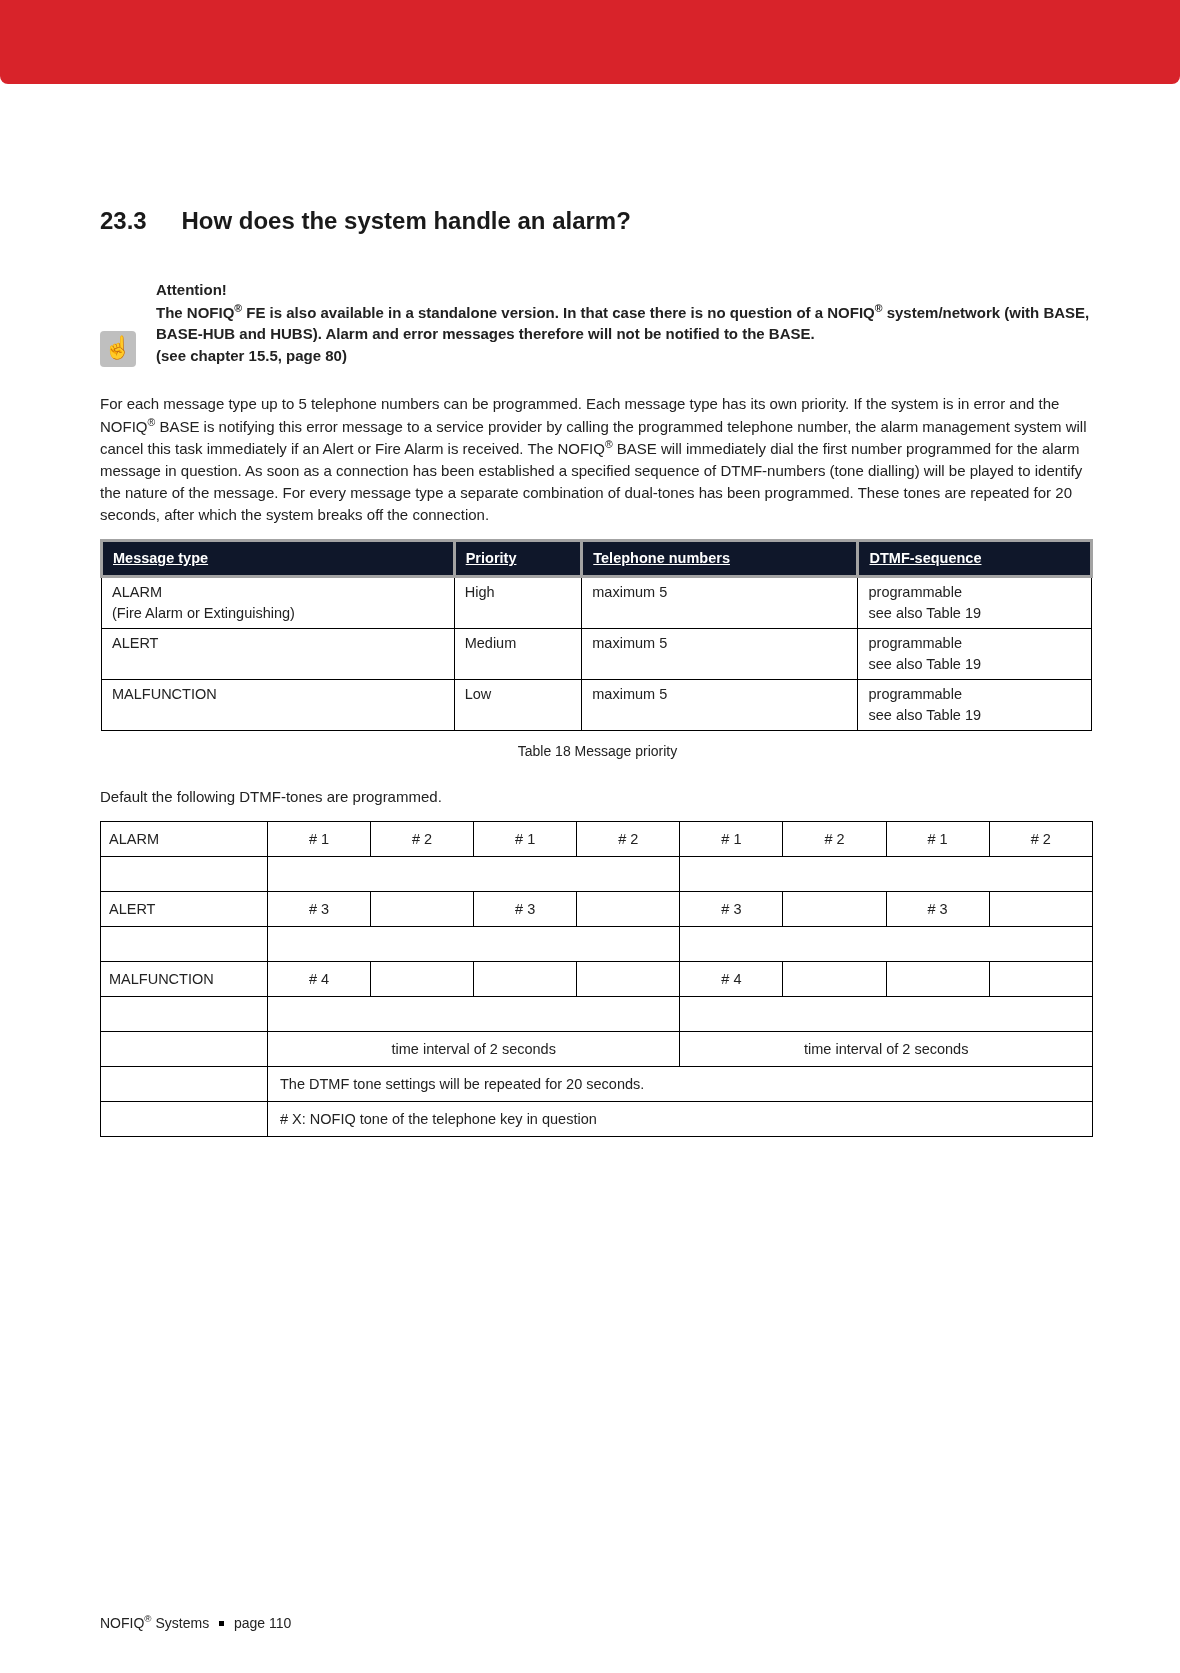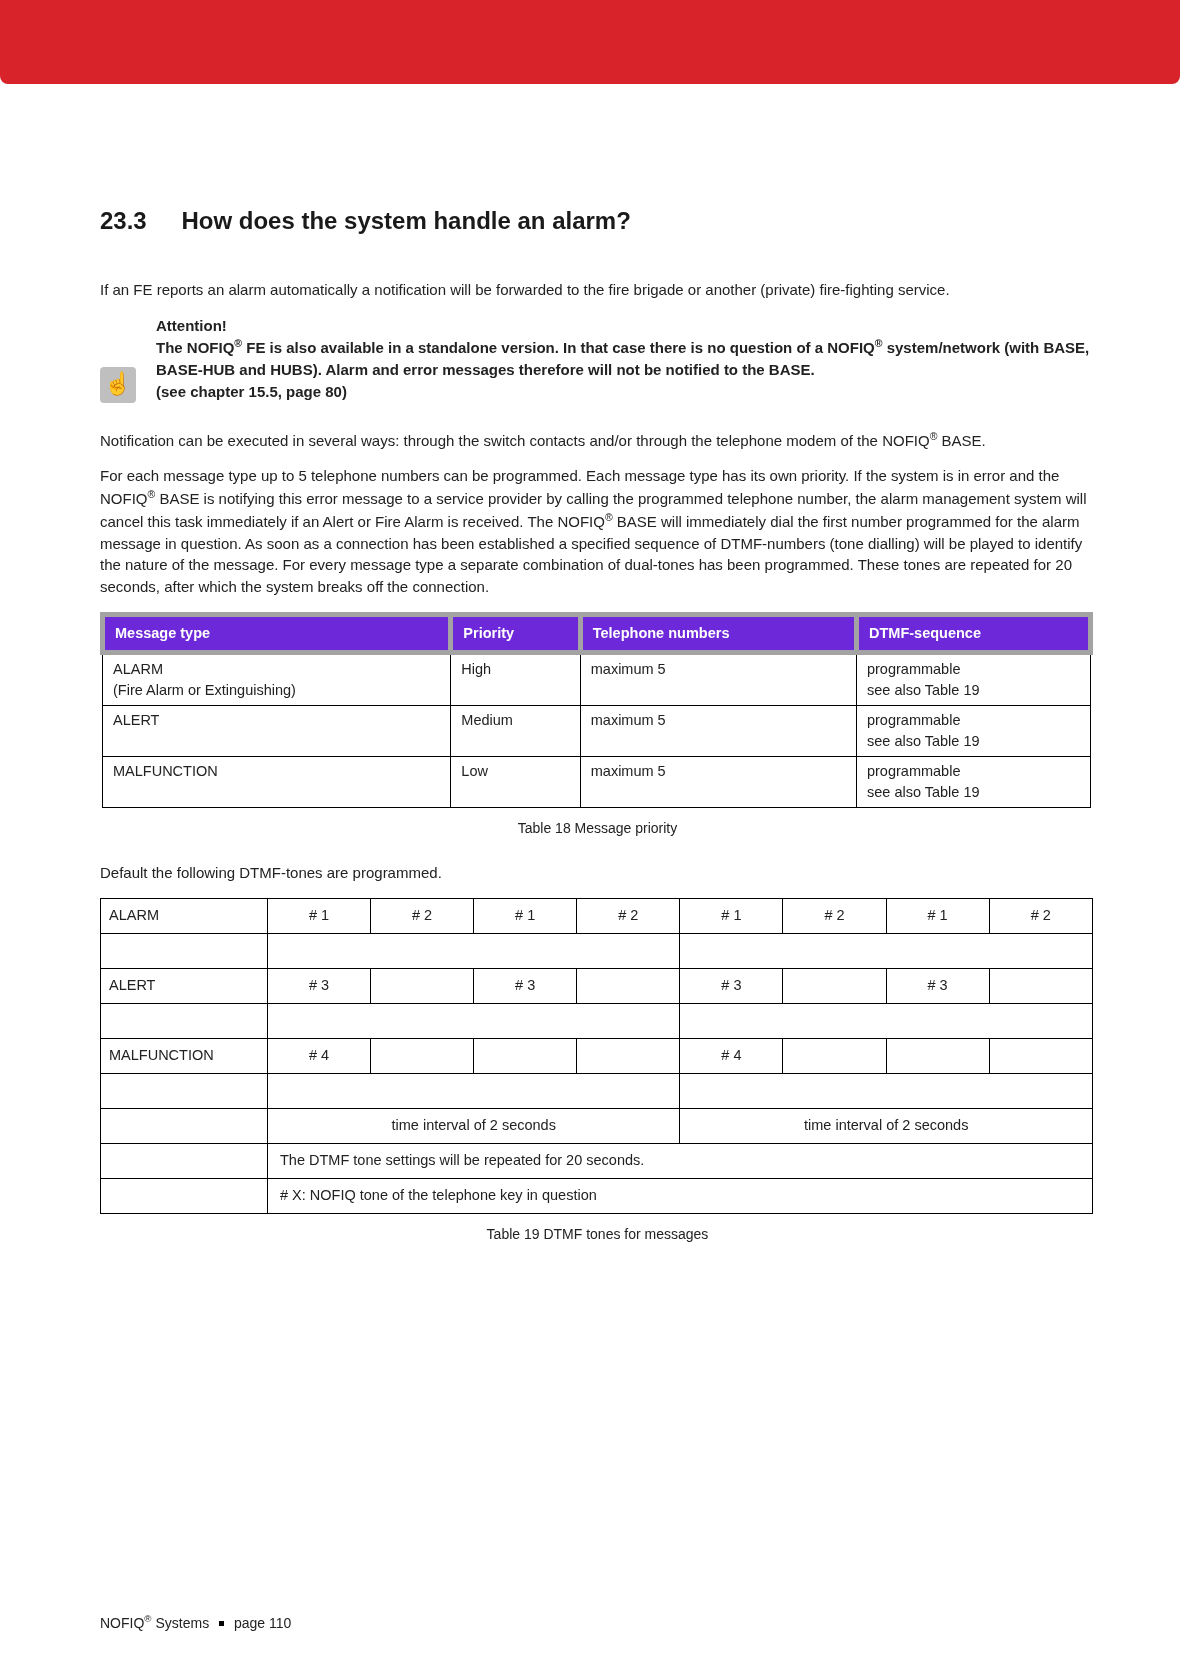--- a/index.html
+++ b/index.html
@@ -62,26 +62,27 @@
   }
   .att-text { font-weight: bold; }
   .reg { font-size: 0.7em; vertical-align: super; }
   table.priority {
     width: 100%;
     border-collapse: collapse;
     margin-top: 6px;
     font-size: 14.5px;
   }
   table.priority th {
-    background: #6d28d9;
+    background: #0f172a;
     color: #fff;
     text-align: left;
     font-weight: bold;
     padding: 6px 10px;
-    border: 5px solid #a3a3a3;
+    border: 3px solid #a3a3a3;
+    text-decoration: underline;
   }
   table.priority td {
     border: 1px solid #000;
     padding: 4px 10px;
     vertical-align: top;
   }
   .caption {
     font-size: 14px;
     margin: 10px 0 24px 2px;
     text-align: center;
@@ -124,34 +125,30 @@
 <div class="page">
   <div class="red-bar"></div>
 
   <div class="content">
 
     <h1 class="section-title">
       <span class="section-num">23.3</span>
       <span>How does the system handle an alarm?</span>
     </h1>
 
-    <p>If an FE reports an alarm automatically a notification will be forwarded to the fire brigade or another (private) fire-fighting service.</p>
 
     <div class="attention-block">
       <div class="att-icon"></div>
       <div class="att-text">
         <span>Attention!</span><br>
         <span>The NOFIQ</span><span class="reg">®</span><span> FE is also available in a standalone version. In that case there is no question of a NOFIQ</span><span class="reg">®</span><span> system/network (with BASE, BASE-HUB and HUBS). Alarm and error messages therefore will not be notified to the BASE.</span><br>
         <span>(see chapter 15.5, page 80)</span>
       </div>
     </div>
 
-    <p>
-      <span>Notification can be executed in several ways: through the switch contacts and/or through the telephone modem of the NOFIQ</span><span class="reg">®</span><span> BASE.</span>
-    </p>
 
     <p>
       <span>For each message type up to 5 telephone numbers can be programmed. Each message type has its own priority. If the system is in error and the NOFIQ</span><span class="reg">®</span><span> BASE is notifying this error message to a service provider by calling the programmed telephone number, the alarm management system will cancel this task immediately if an Alert or Fire Alarm is received. The NOFIQ</span><span class="reg">®</span><span> BASE will immediately dial the first number programmed for the alarm message in question. As soon as a connection has been established a specified sequence of DTMF-numbers (tone dialling) will be played to identify the nature of the message. For every message type a separate combination of dual-tones has been programmed. These tones are repeated for 20 seconds, after which the system breaks off the connection.</span>
     </p>
 
     <table class="priority">
       <thead>
         <tr>
           <th>Message type</th>
           <th>Priority</th>
@@ -242,21 +239,20 @@
       <tr>
         <td class="label"></td>
         <td colspan="8" class="wide">The DTMF tone settings will be repeated for 20 seconds.</td>
       </tr>
       <tr>
         <td class="label"></td>
         <td colspan="8" class="wide"># X: NOFIQ tone of the telephone key in question</td>
       </tr>
     </tbody>
       </table>
-    <div class="caption">Table 19 DTMF tones for messages</div>
 
   </div>
 
   <div class="footer">
     <span>NOFIQ</span><span class="reg">®</span><span> Systems</span>
     <span class="sq"></span>
     <span>page 110</span>
   </div>
 </div>
 

